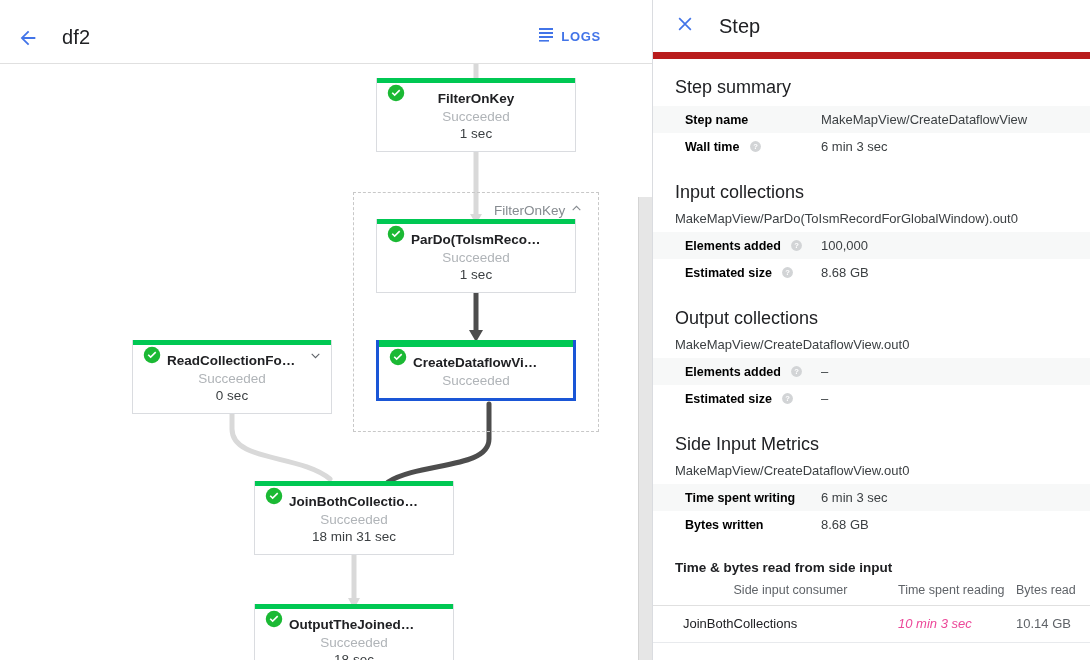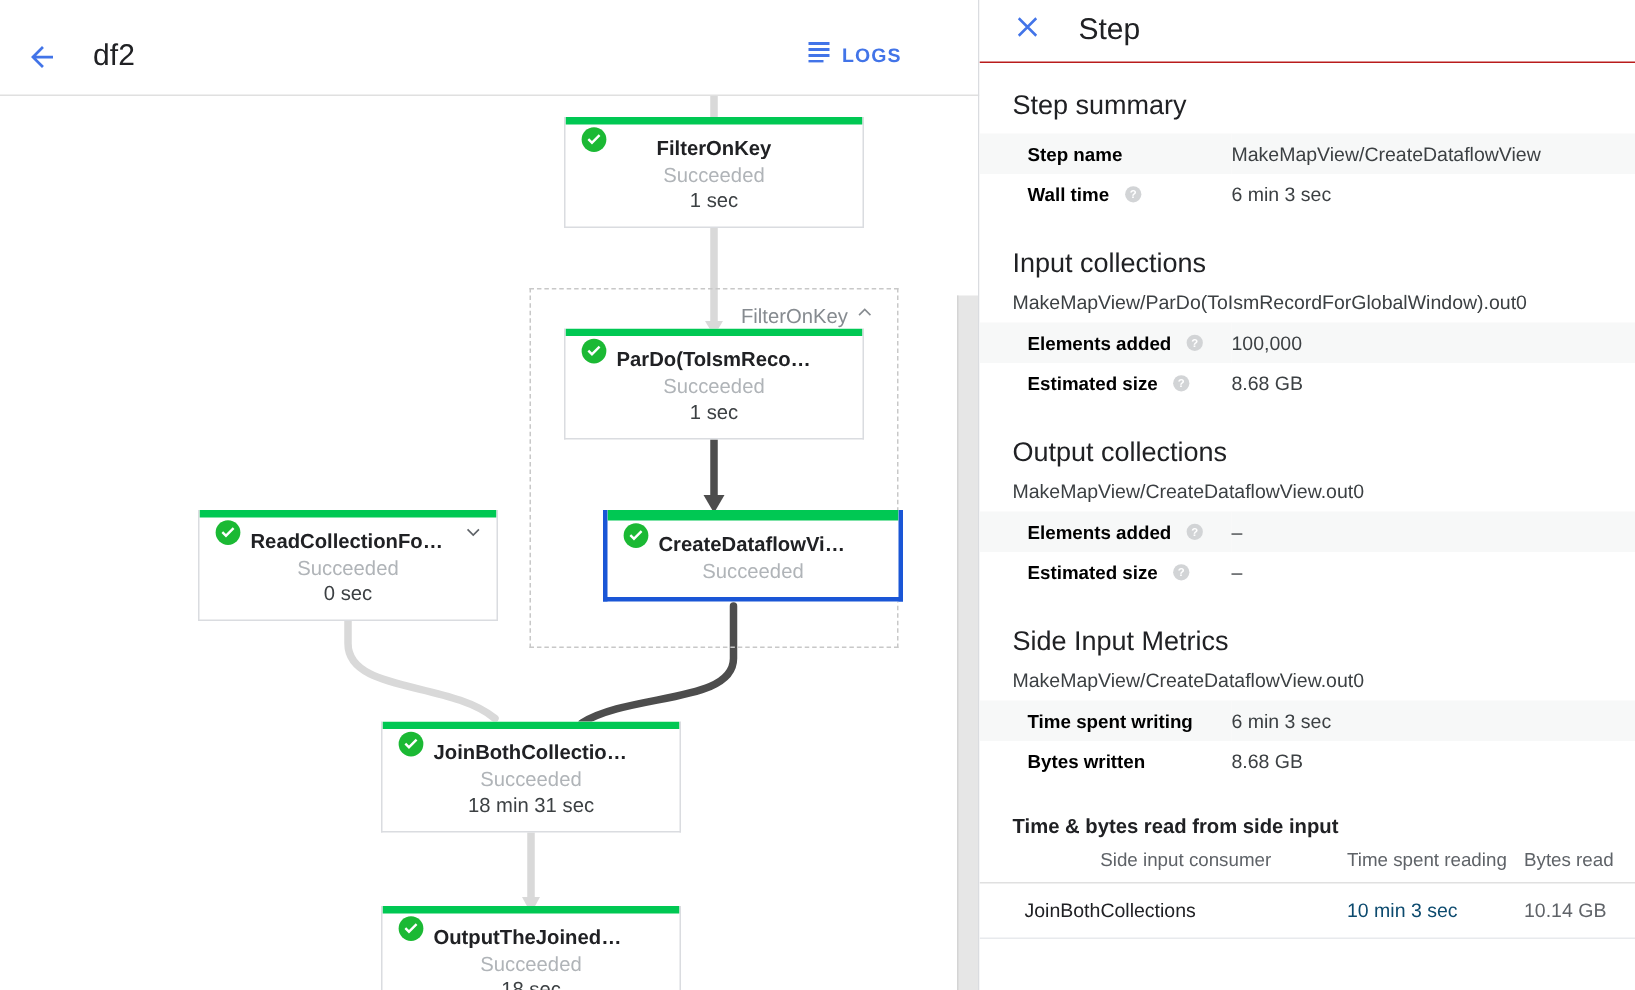--- a/index.html
+++ b/index.html
@@ -52,21 +52,21 @@
 
   .node {
     position: absolute;
     background: #fff;
     border: 1px solid #dadce0;
     border-top: none;
     text-align: center;
     overflow: hidden;
   }
   .node .bar { height: 5px; background: #00c853; width: 100%; }
-  .node.selected { border: 3px solid #1a56d6; border-top: none; margin-left: 26px; }
+  .node.selected { border: 3px solid #1a56d6; border-top: none; }
   .node.selected .bar { height: 7px; }
   .node .body { padding: 8px 0 10px 0; position: relative; }
   .node .nname {
     font-size: 13.5px; font-weight: bold; color: #202124;
     white-space: nowrap; overflow: hidden; text-overflow: ellipsis;
     padding: 0 34px;
   }
   .node .nstatus { font-size: 13.5px; color: #b0b4b8; margin-top: 3px; }
   .node .ntime { font-size: 13.5px; color: #3c4043; margin-top: 2px; }
   .node .check {
@@ -97,21 +97,21 @@
     position: absolute; left: 652px; top: 0; width: 1px; height: 660px;
     background: #dadce0;
   }
 
   
   #right-pane {
     position: absolute; left: 653px; top: 0; width: 437px; height: 660px;
     background: #fff; overflow: hidden;
   }
   #panel-head {
-    height: 42px; border-bottom: 1px solid #b91c1c;
+    height: 59px; border-bottom: 7px solid #b91c1c;
     display: flex; align-items: center;
   }
   #close-btn {
     width: 44px; height: 44px; margin-left: 10px;
     display: flex; align-items: center; justify-content: center;
     cursor: pointer; border-radius: 50%;
   }
   #panel-title {
     font-size: 20px; color: #202124; margin-left: 12px;
   }
@@ -146,21 +146,21 @@
     border-bottom: 1px solid #e0e0e0;
   }
   #side-table th.c0 { padding-left: 30px; }
   #side-table th.c1 { text-align: left; width: 118px; }
   #side-table th.c2 { text-align: left; width: 74px; }
   #side-table td {
     font-size: 13px; color: #3c4043; padding: 10px 0 11px 0;
     border-bottom: 1px solid #e8eaed;
   }
   #side-table td.c0 { padding-left: 30px; color: #202124; }
-  #side-table td.c1 { color: #0c4a6e; }
+  #side-table td.c1 { color: #ec4899; font-style: italic; }
   #side-table td.c2 { color: #5f6368; }
 </style>
 </head>
 <body>
 
 <div id="app">
 
   <div id="left-pane">
 
     <div id="topbar">

